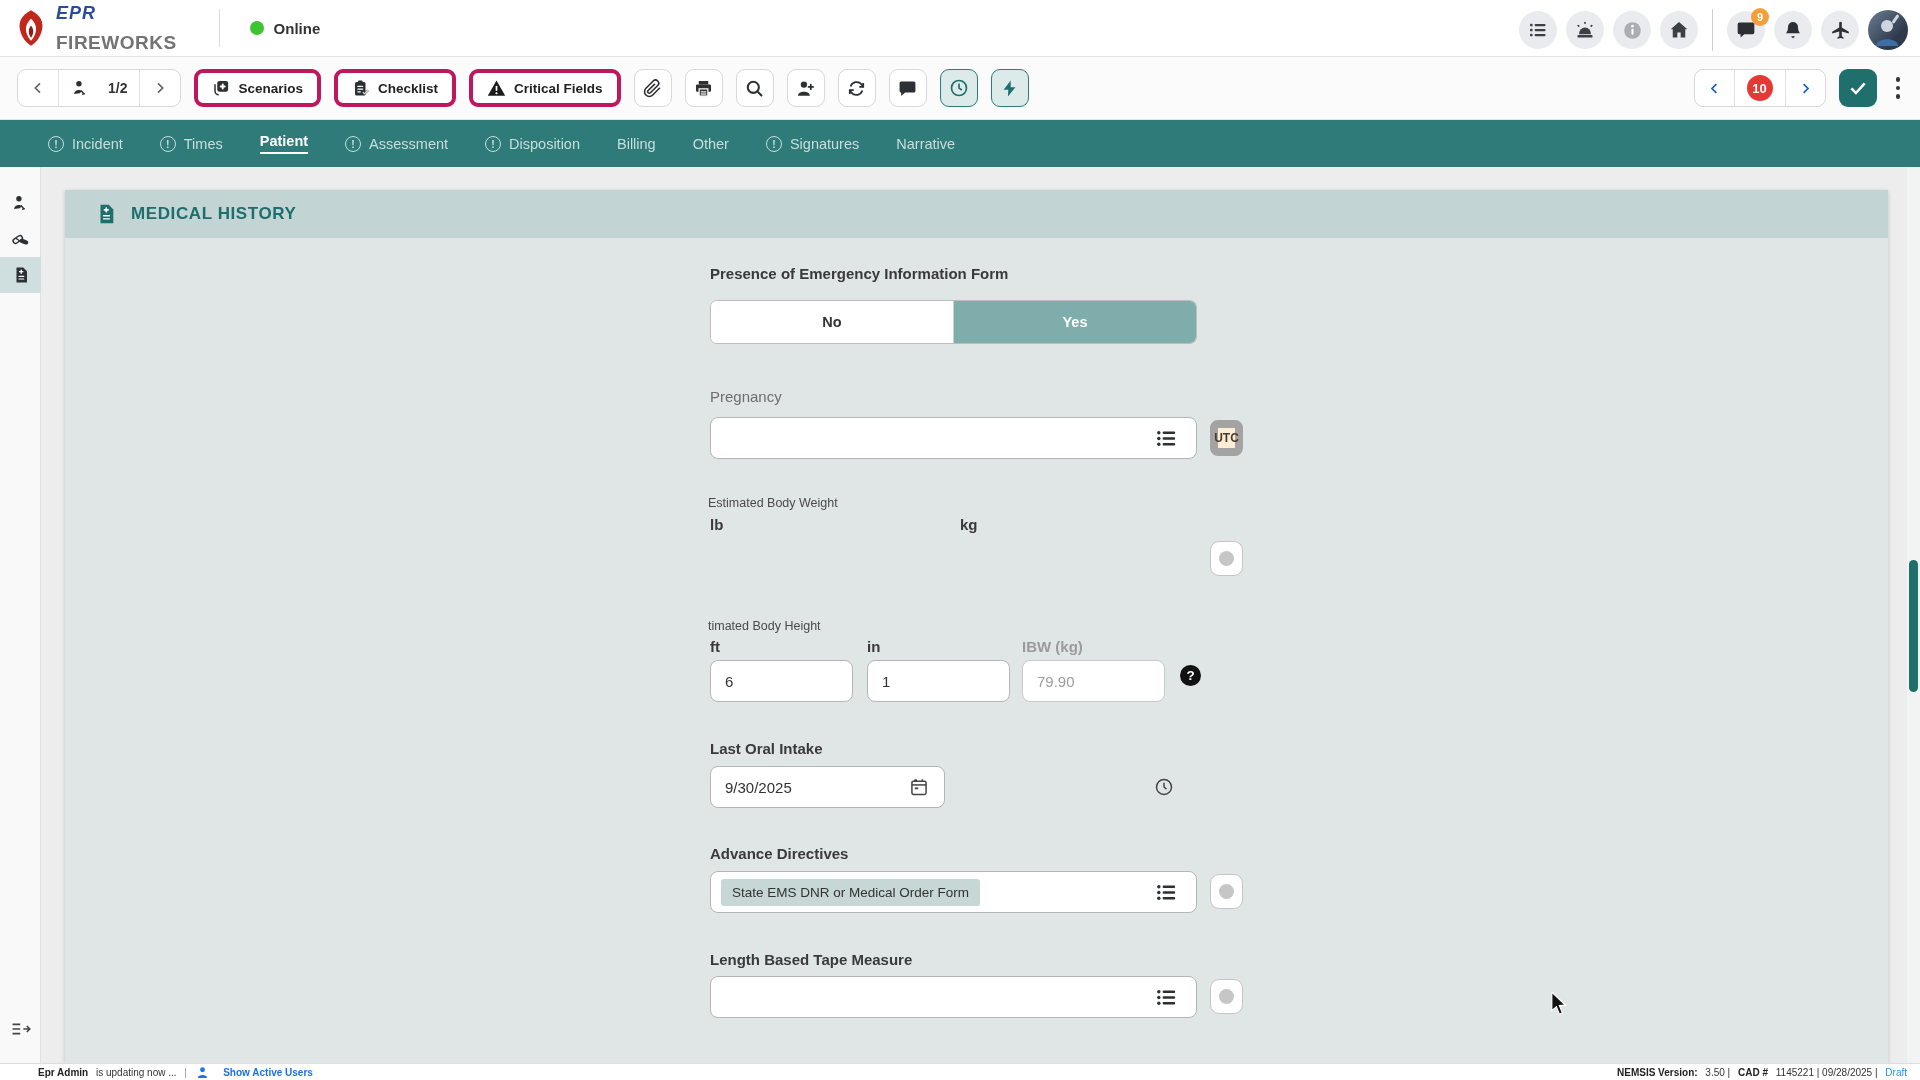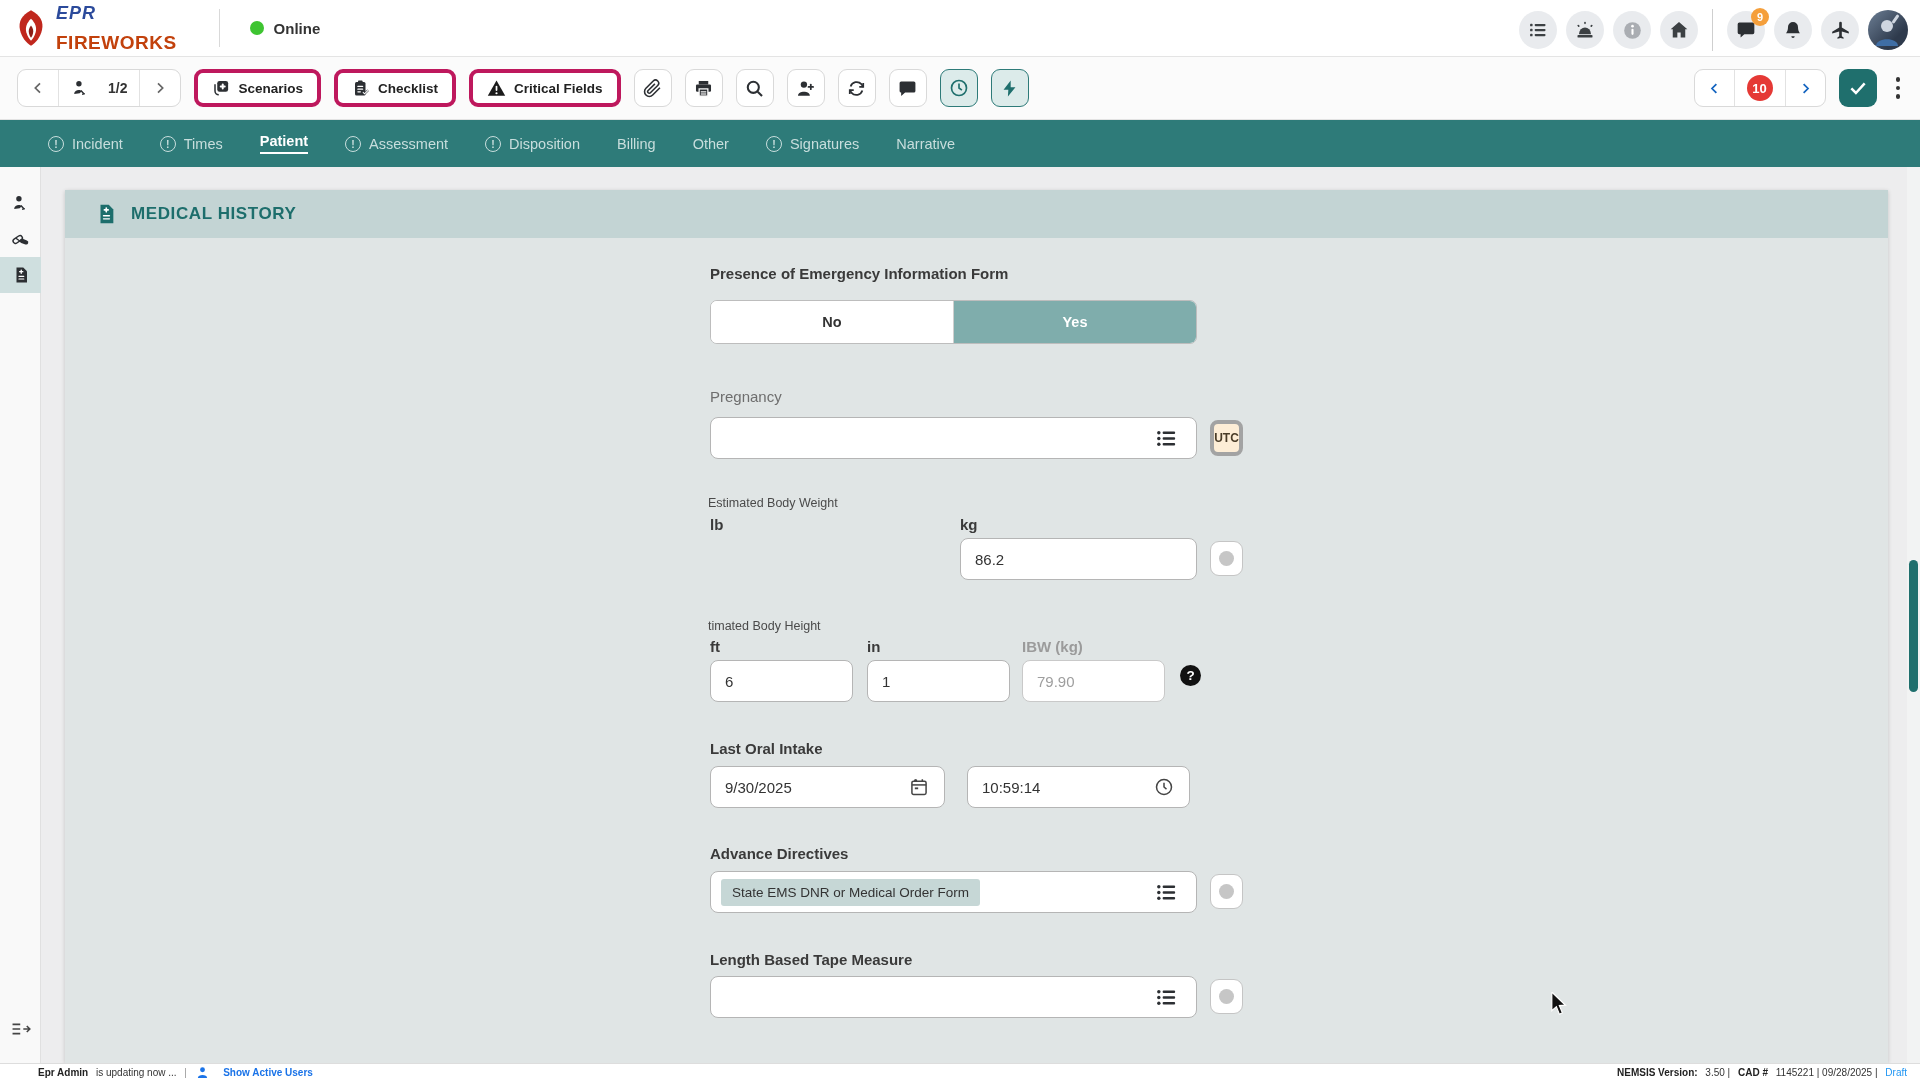--- a/index.html
+++ b/index.html
@@ -6,21 +6,21 @@
   html,body { width:1920px; height:1080px; overflow:hidden; background:#fff;
     font-family:"Liberation Sans", sans-serif; }
   .screen { position:absolute; inset:0; width:1920px; height:1080px; }
 
   
   .header { position:absolute; left:0; top:0; width:1920px; height:57px; background:#fff;
     border-bottom:1px solid #e4e4e4; display:flex; align-items:center; }
   .logo { display:flex; align-items:center; gap:8px; margin-left:14px; }
   .logo-text { line-height:1; }
   .logo-l1 { font-size:18px; font-weight:bold; font-style:italic; color:#2b4a9b; letter-spacing:1px; }
-  .logo-l2 { font-size:19px; font-weight:bold; color:#c2410c; letter-spacing:.5px; margin-top:11px; }
+  .logo-l2 { font-size:19px; font-weight:bold; color:#737373; letter-spacing:.5px; margin-top:11px; }
   .hdr-divider { width:1px; height:38px; background:#d9d9d9; margin-left:42px; }
   .online { display:flex; align-items:center; gap:10px; margin-left:30px; }
   .online-dot { width:14px; height:14px; border-radius:50%; background:#3ec431; }
   .online-label { font-size:15px; font-weight:bold; color:#333; }
   .hdr-right { position:absolute; right:12px; top:9px; display:flex; align-items:center; gap:9px; }
   .hdr-icon { width:38px; height:38px; border-radius:50%; background:#e9ebee; display:flex;
     align-items:center; justify-content:center; position:relative; }
   .hdr-vsep { width:1px; height:42px; background:#cfcfcf; margin:0 5px; }
   .chat-badge { position:absolute; top:-3px; right:-4px; min-width:18px; height:18px; border-radius:50%;
     background:#f59f3b; color:#fff; font-size:11px; font-weight:bold; display:flex; align-items:center;
@@ -90,21 +90,21 @@
   .finput { position:absolute; height:42px; background:#fff; border:1px solid #b5b5b5; border-radius:8px;
     font-size:15px; color:#333; padding:0 40px 0 14px; font-family:"Liberation Sans", sans-serif; outline:none; }
   .finput.noicon { padding-right:12px; }
   .finput:disabled { border-color:#c9c9c9; background:#fff; }
   .finput::placeholder { color:#9e9e9e; }
   .in-icon { position:absolute; pointer-events:auto; }
   .chipfield { position:absolute; height:42px; background:#fff; border:1px solid #b5b5b5; border-radius:8px;
     display:flex; align-items:center; padding-left:10px; }
   .chip { background:#c6d7d6; border-radius:3px; padding:6px 11px; font-size:13.5px; color:#333; }
 
-  .utc-btn { position:absolute; left:1145px; top:182px; width:33px; height:36px; border:4px solid #a3a3a3;
+  .utc-btn { position:absolute; left:1145px; top:182px; width:33px; height:36px; border:8px solid #a3a3a3;
     background:#fdedd6; border-radius:8px; font-size:12px; font-weight:bold; color:#4a3c28;
     display:flex; align-items:center; justify-content:center; }
   .side-radio { position:absolute; left:1145px; width:33px; height:35px; background:#fff;
     border:1px solid #c5c5c5; border-radius:9px; display:flex; align-items:center; justify-content:center; }
   .side-radio i { width:15px; height:15px; border-radius:50%; background:#c6c6c6; }
   .help-dot { position:absolute; left:1115px; top:427px; width:21px; height:21px; border-radius:50%;
     background:#111; color:#fff; font-size:13.5px; font-weight:bold; display:flex; align-items:center;
     justify-content:center; }
 
   
@@ -491,21 +491,20 @@
                 <rect x="8" y="10.8" width="13" height="2.5" rx="1"></rect>
                 <rect x="8" y="16.8" width="13" height="2.5" rx="1"></rect>
               </g>
             </svg>
         </span>
         <div class="utc-btn">UTC</div>
 
         <div class="flabel-small" style="left:643px; top:258px;">Estimated Body Weight</div>
         <div class="flabel" style="left:645px; top:278px;">lb</div>
         <div class="flabel" style="left:895px; top:278px;">kg</div>
-        <input class="finput noicon" style="left: 895px; top: 300px; width: 237px;" value="86.2">
         <div class="side-radio" style="top:303px;">
             <i></i>
           </div>
 
         <div class="flabel-small" style="left:643px; top:381px;">timated Body Height</div>
         <div class="flabel" style="left:645px; top:400px;">ft</div>
         <div class="flabel" style="left:802px; top:400px;">in</div>
         <div class="flabel-dis" style="left:957px; top:400px;">IBW (kg)</div>
         <input class="finput noicon" style="left: 645px; top: 422px; width: 143px;" value="6">
         <input class="finput noicon" style="left: 802px; top: 422px; width: 143px;" value="1">
@@ -516,21 +515,20 @@
         <input class="finput" style="left: 645px; top: 528px; width: 235px;" value="9/30/2025">
         <span class="in-icon" style="left:844px; top:539px;">
           <svg width="20" height="20" viewBox="0 0 24 24" fill="none" stroke="#444" stroke-width="1.8">
               <rect x="3.5" y="5" width="17" height="16" rx="2"></rect>
               <path d="M3.5 9.5 h17"></path>
               <rect x="7" y="4" width="1.8" height="0.1"></rect>
               <path d="M8 2.8 v3 M16 2.8 v3"></path>
               <rect x="7" y="12.5" width="4" height="2.2" fill="#444" stroke="none"></rect>
             </svg>
         </span>
-        <input class="finput" style="left: 902px; top: 528px; width: 223px;" value="10:59:14">
         <span class="in-icon" style="left:1089px; top:539px;">
           <svg width="20" height="20" viewBox="0 0 24 24" fill="none" stroke="#444" stroke-width="1.8">
               <circle cx="12" cy="12" r="9"></circle>
               <path d="M12 7 V12 l3 2.5"></path>
             </svg>
         </span>
 
         <div class="flabel" style="left:645px; top:607px;">Advance Directives</div>
         <div class="chipfield" style="left:645px; top:633px; width:487px;">
           <span class="chip">State EMS DNR or Medical Order Form</span>

